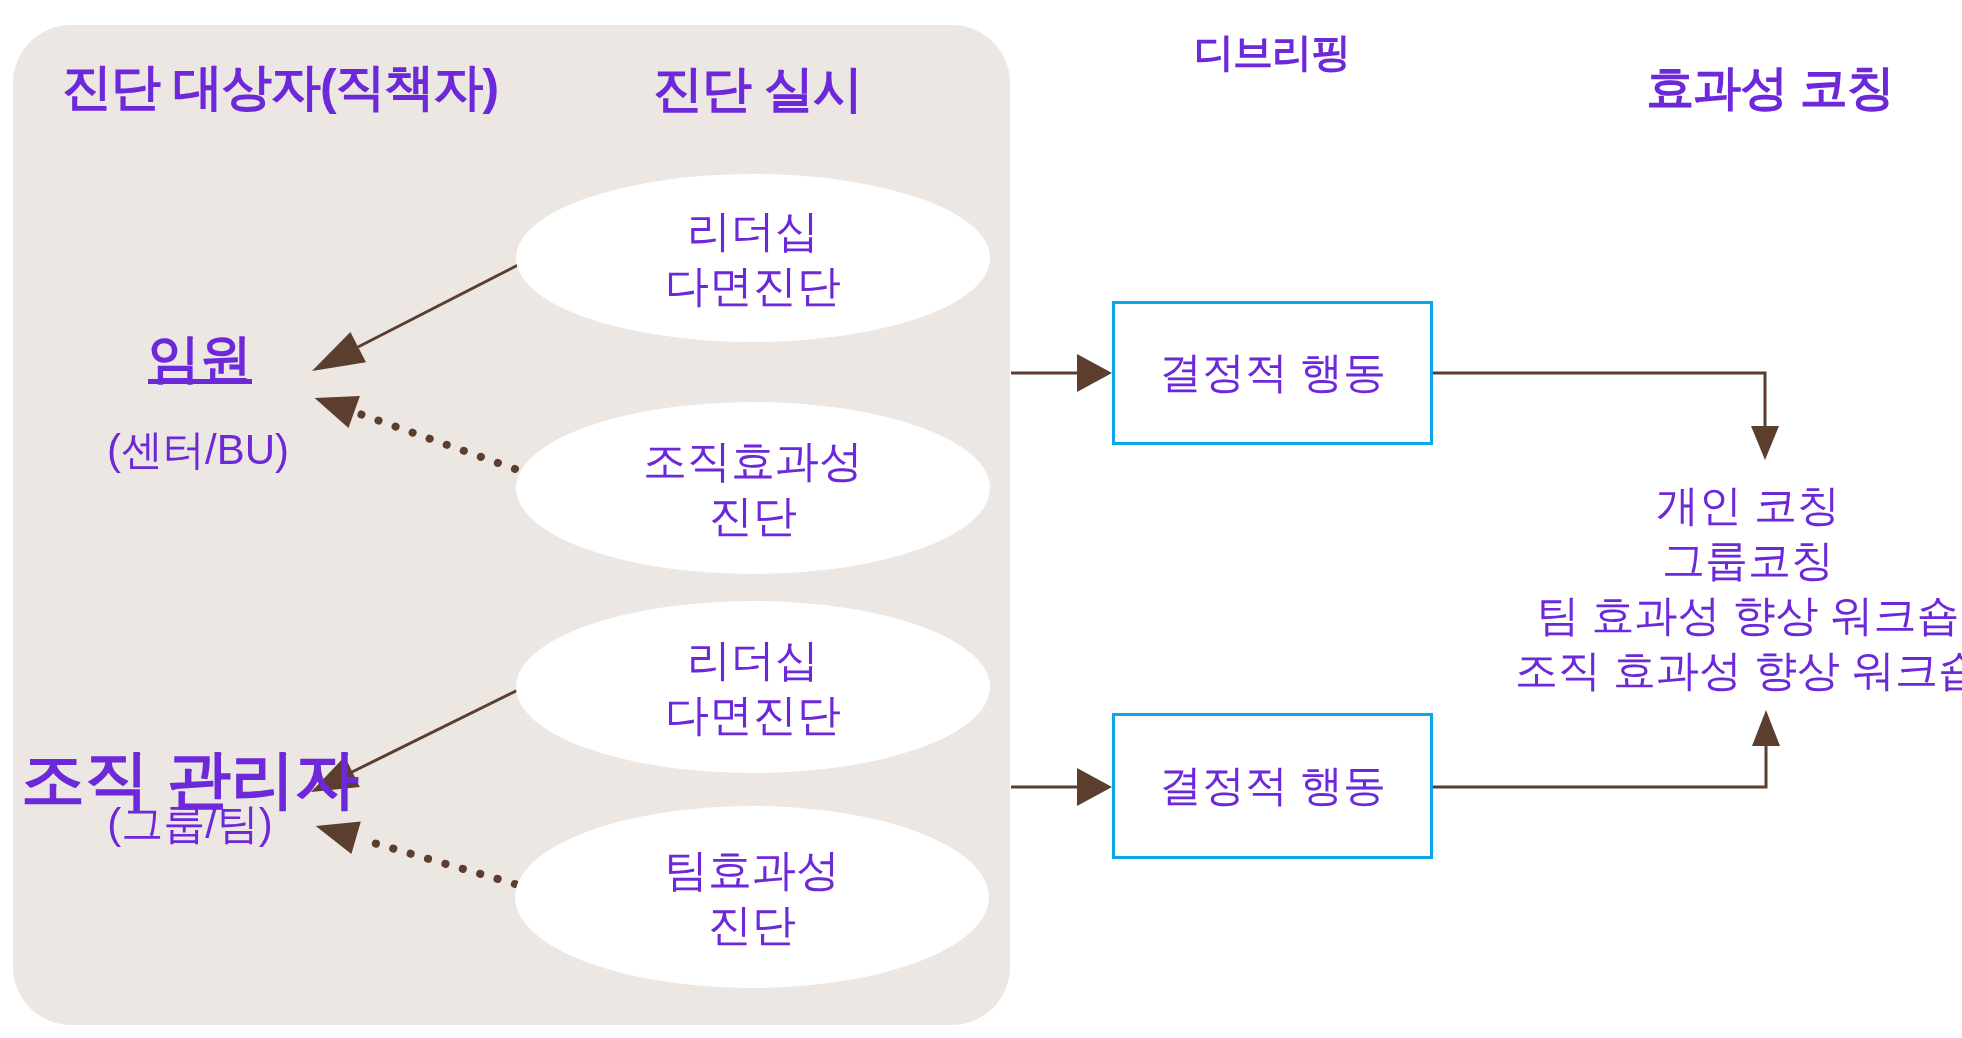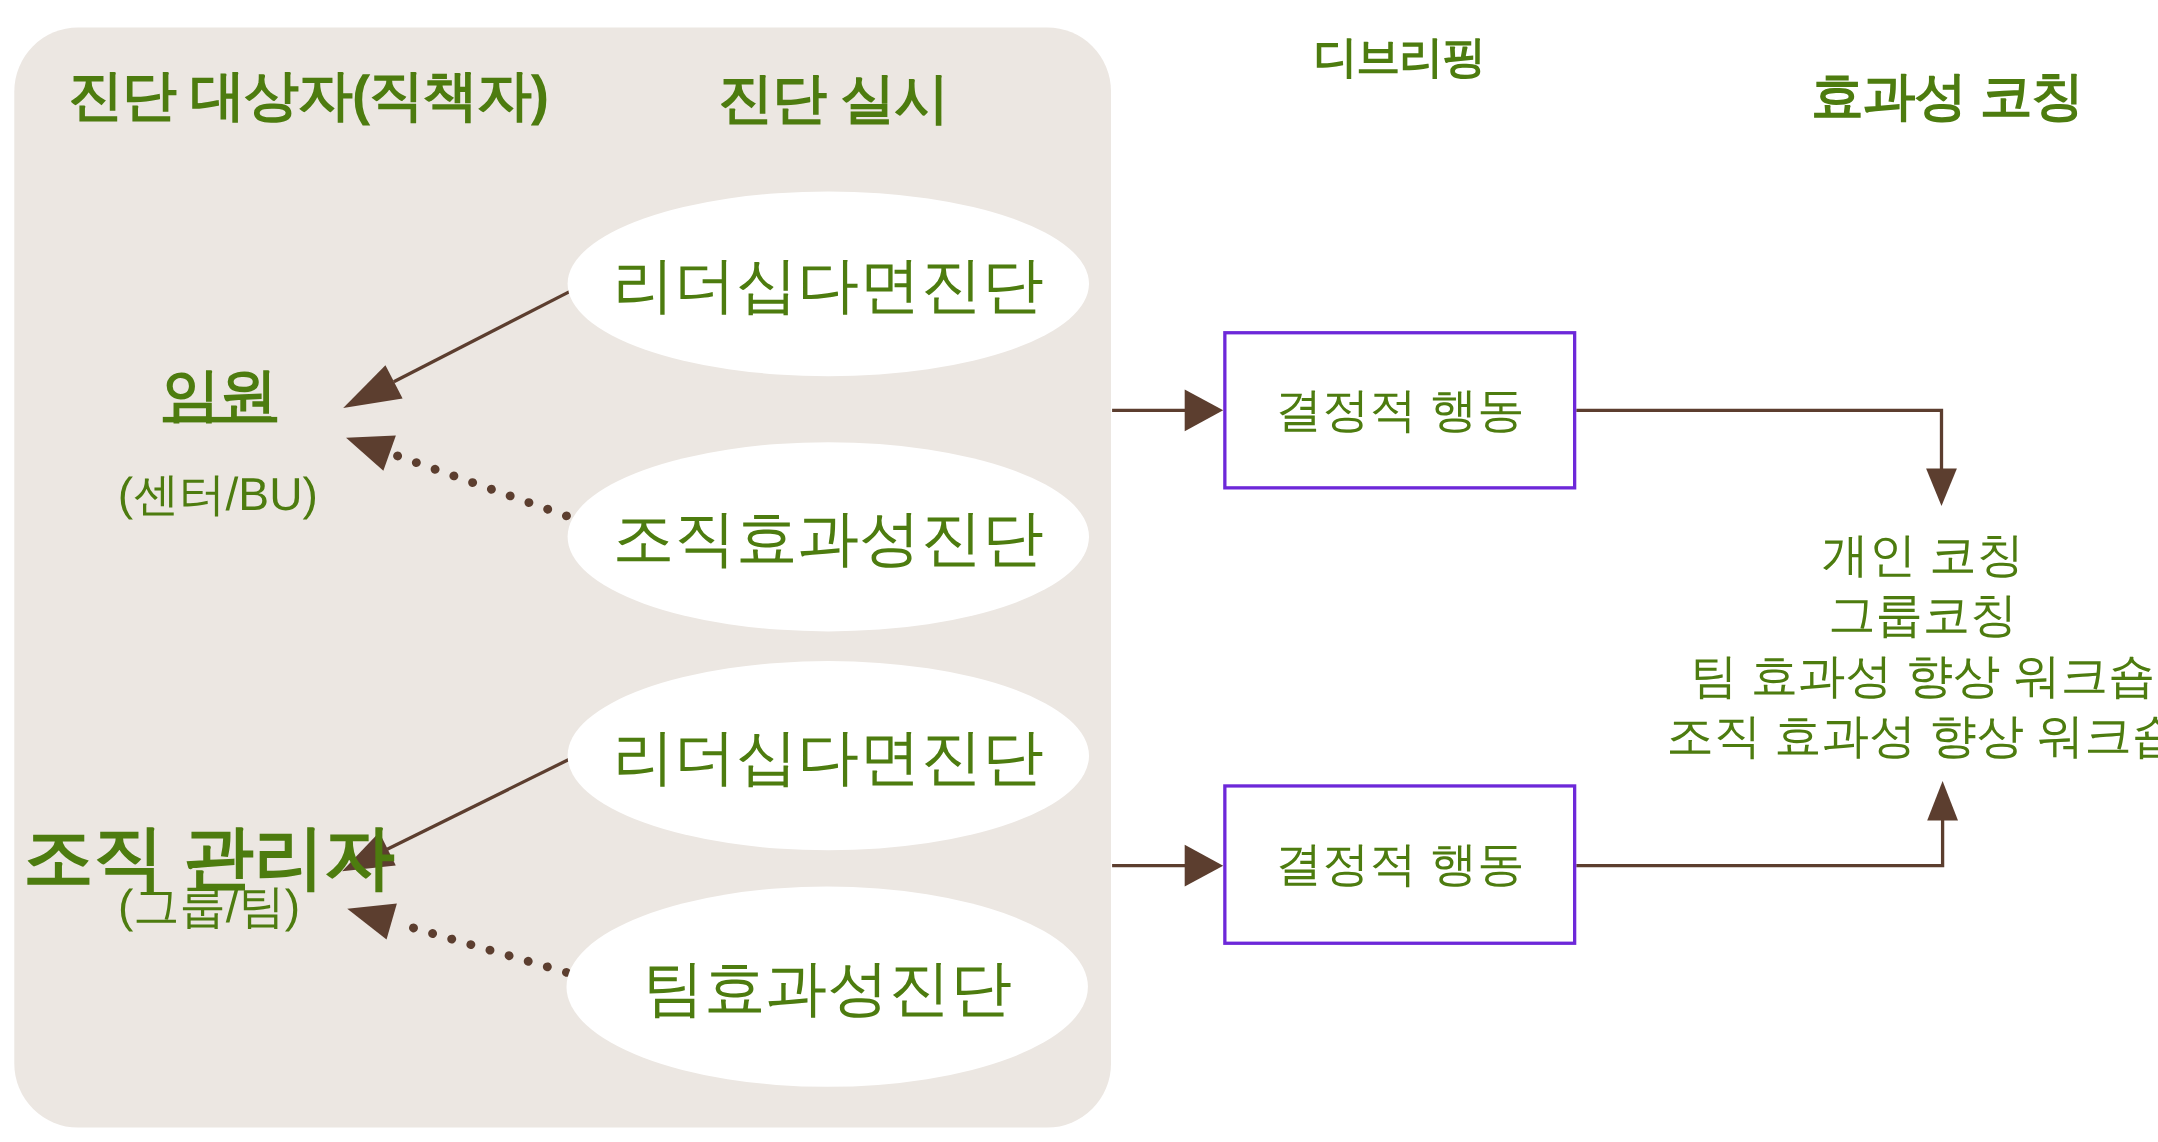--- a/index.html
+++ b/index.html
@@ -1,39 +1,39 @@
 <!DOCTYPE html>
 <html><head>
 <meta charset="utf-8">
 <style>
   html,body { margin:0; padding:0; background:#ffffff; }
   .canvas {
     position:relative; width:1962px; height:1038px; overflow:hidden;
-    background:#ffffff; font-family:"Liberation Sans", sans-serif; color:#4d7c0f;
+    background:#ffffff; font-family:"Liberation Sans", sans-serif; color:#6d28d9;
   }
   .panel {
     position:absolute; left:13px; top:25px; width:997px; height:1000px;
     background:#ECE7E2; border-radius:58px; z-index:0;
   }
   .overlay { position:absolute; left:0; top:0; z-index:1; }
   .st { stroke:#5C3E2F; stroke-width:3; fill:none; }
   .dt { stroke:#5C3E2F; stroke-width:8; stroke-dasharray:0.1 18; stroke-linecap:round; fill:none; }
   .fl { fill:#5C3E2F; stroke:none; }
 
   .txt { position:absolute; z-index:3; white-space:nowrap; }
   .hdr { font-weight:800; font-size:50px; letter-spacing:-1px; }
   .ctr { transform:translateX(-50%); text-align:center; }
 
   .ellipse {
     position:absolute; z-index:2; background:#FFFFFF; border-radius:50%;
-    display:flex; flex-direction:row; align-items:center; justify-content:center;
-    font-size:56px; line-height:55px; text-align:center;
+    display:flex; flex-direction:column; align-items:center; justify-content:center;
+    font-size:44px; line-height:55px; text-align:center;
   }
   .bbox {
-    position:absolute; z-index:2; background:#FFFFFF; border:3px solid #6d28d9;
+    position:absolute; z-index:2; background:#FFFFFF; border:3px solid #0ea5e9;
     display:flex; align-items:center; justify-content:center;
     font-size:43px;
   }
   .coach-list {
     position:absolute; z-index:3; left:1748px; top:478px; transform:translateX(-50%);
     text-align:center; font-size:43px; line-height:55px; white-space:nowrap;
   }
 </style>
 </head>
 <body>

